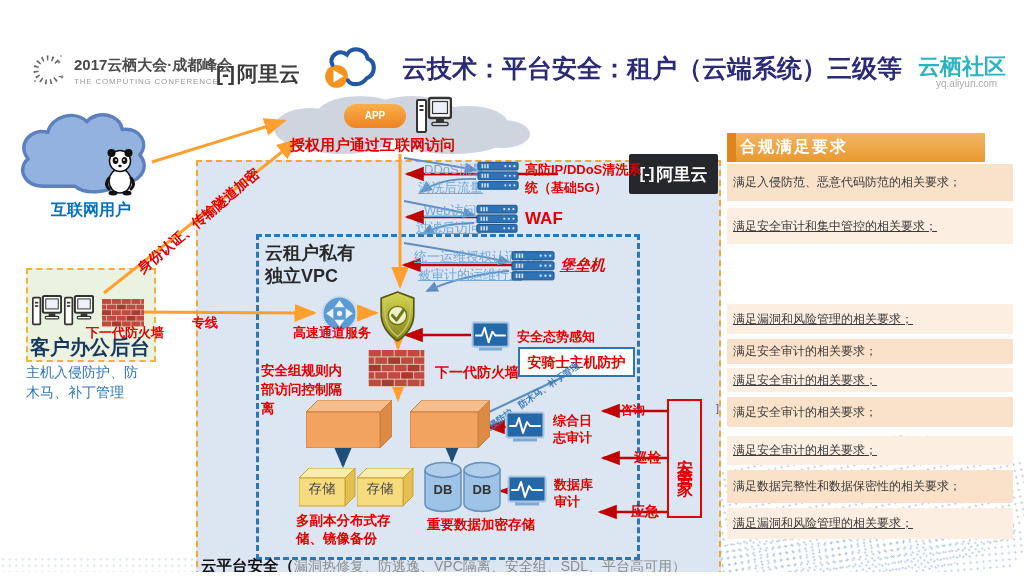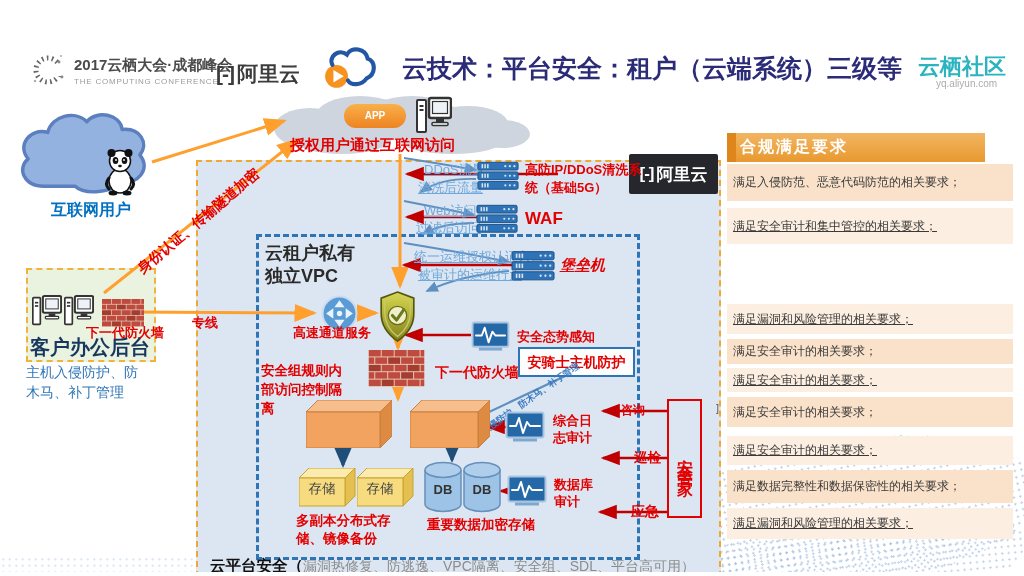--- a/index.html
+++ b/index.html
@@ -385,21 +385,21 @@
   <div class="abs z3 red" style="left:554px;top:465px;width:48px;font-size:13px;line-height:1.3;">数据库审计</div>
 
   <div class="abs z3 butlerbox" style="left:667px;top:387px;width:31px;height:115px;">
     <span class="butlertext">安全管家</span>
   </div>
   <div class="abs z3 red nowrap" style="left:621px;top:390px;font-size:12px;">咨询</div>
   <div class="abs z3 red nowrap" style="left:634px;top:437px;font-size:13.5px;">巡检</div>
   <div class="abs z3 red nowrap" style="left:631px;top:491px;font-size:14px;">应急</div>
   <div class="abs z3" style="left:716px;top:390px;font-size:11px;color:#555;">]</div>
 
-  <div class="abs z3 nowrap" style="left:210px;top:544px;font-size:15.5px;">
+  <div class="abs z3 nowrap" style="left:201px;top:544px;font-size:15.5px;">
     <span style="font-weight:bold;color:#111;">云平台安全（</span><span style="font-size:14px;color:#8C8C8C;">漏洞热修复、防逃逸、VPC隔离、安全组、SDL、平台高可用）</span>
   </div>
 
   <div class="abs z3" style="left:727px;top:121px;width:9px;height:29px;background:#DE861B;"></div>
   <div class="abs z3 cphead" style="left:736px;top:121px;width:245px;height:29px;">合规满足要求</div>
   <div class="abs z3 cprow rowa" style="left:727px;top:152px;width:280px;height:37px;line-height:37px;">满足入侵防范、恶意代码防范的相关要求；</div>
   <div class="abs z3 cprow rowb" style="left:727px;top:196px;width:280px;height:36px;line-height:36px;">满足安全审计和集中管控的相关要求；</div>
   <div class="abs z3 cprow rowb" style="left:727px;top:292px;width:280px;height:30px;line-height:30px;">满足漏洞和风险管理的相关要求；</div>
   <div class="abs z3 cprow rowa" style="left:727px;top:327px;width:280px;height:25px;line-height:25px;">满足安全审计的相关要求；</div>
   <div class="abs z3 cprow rowb" style="left:727px;top:356px;width:280px;height:24px;line-height:24px;">满足安全审计的相关要求；</div>

